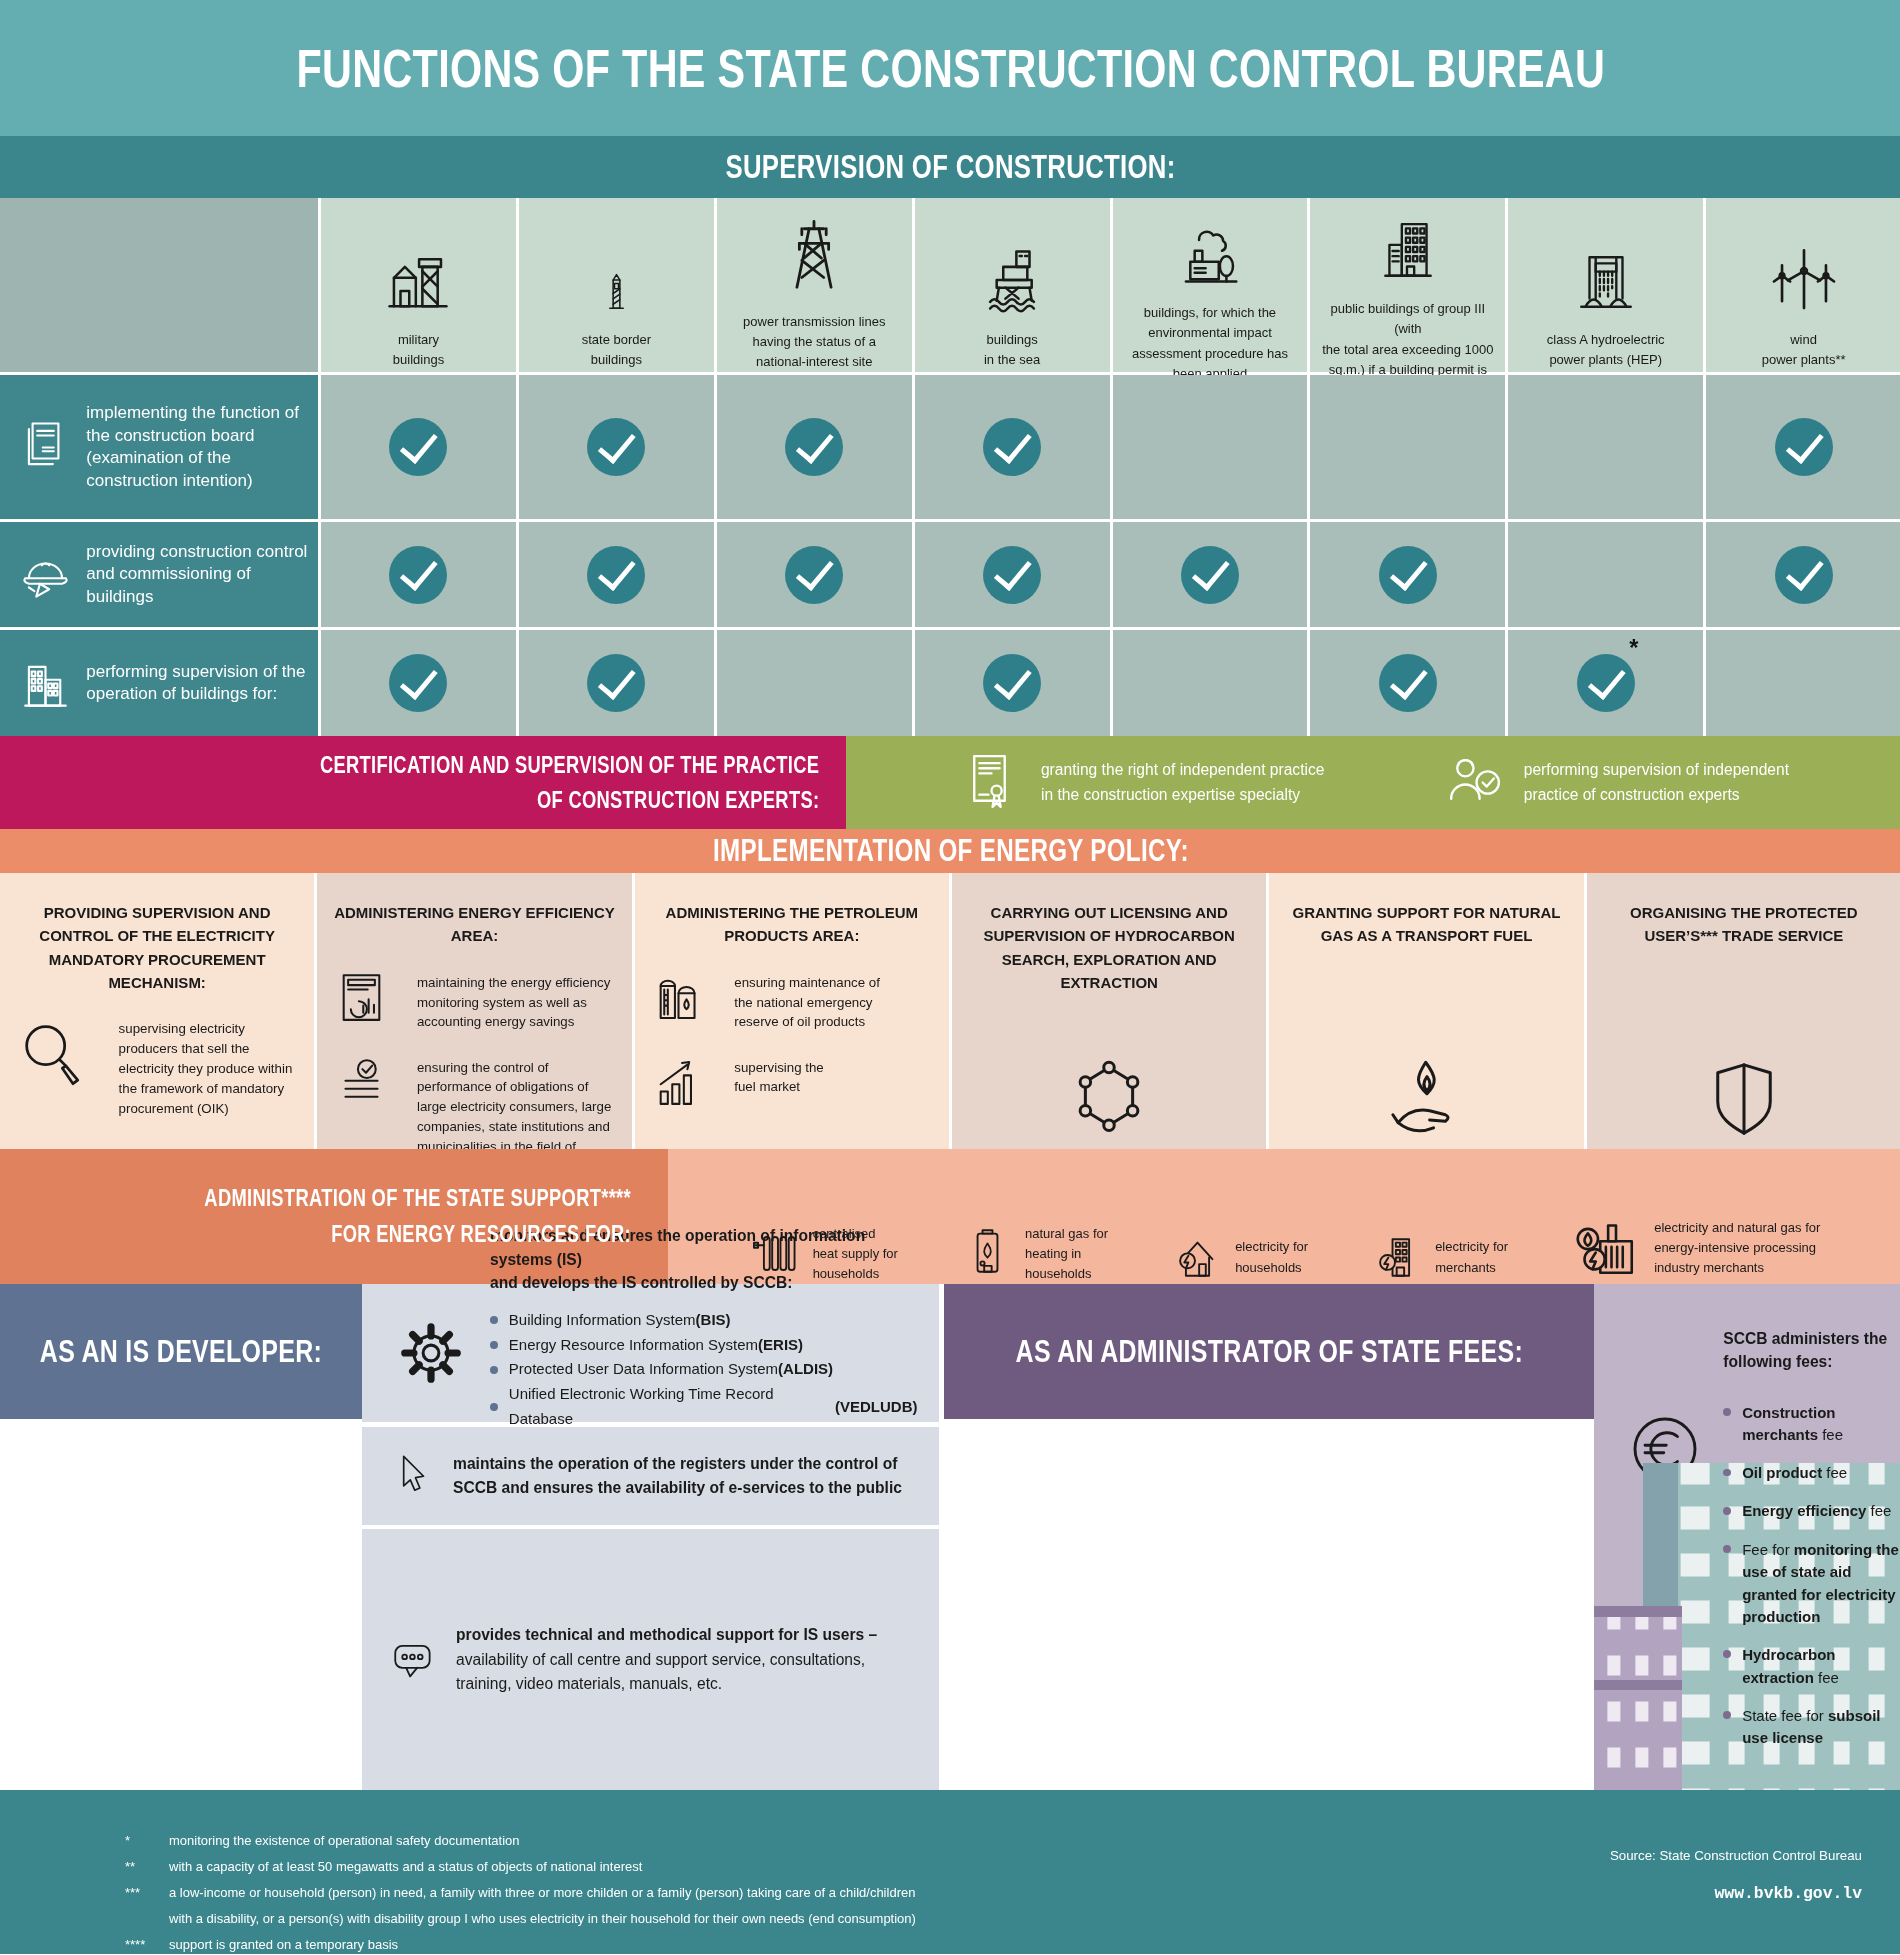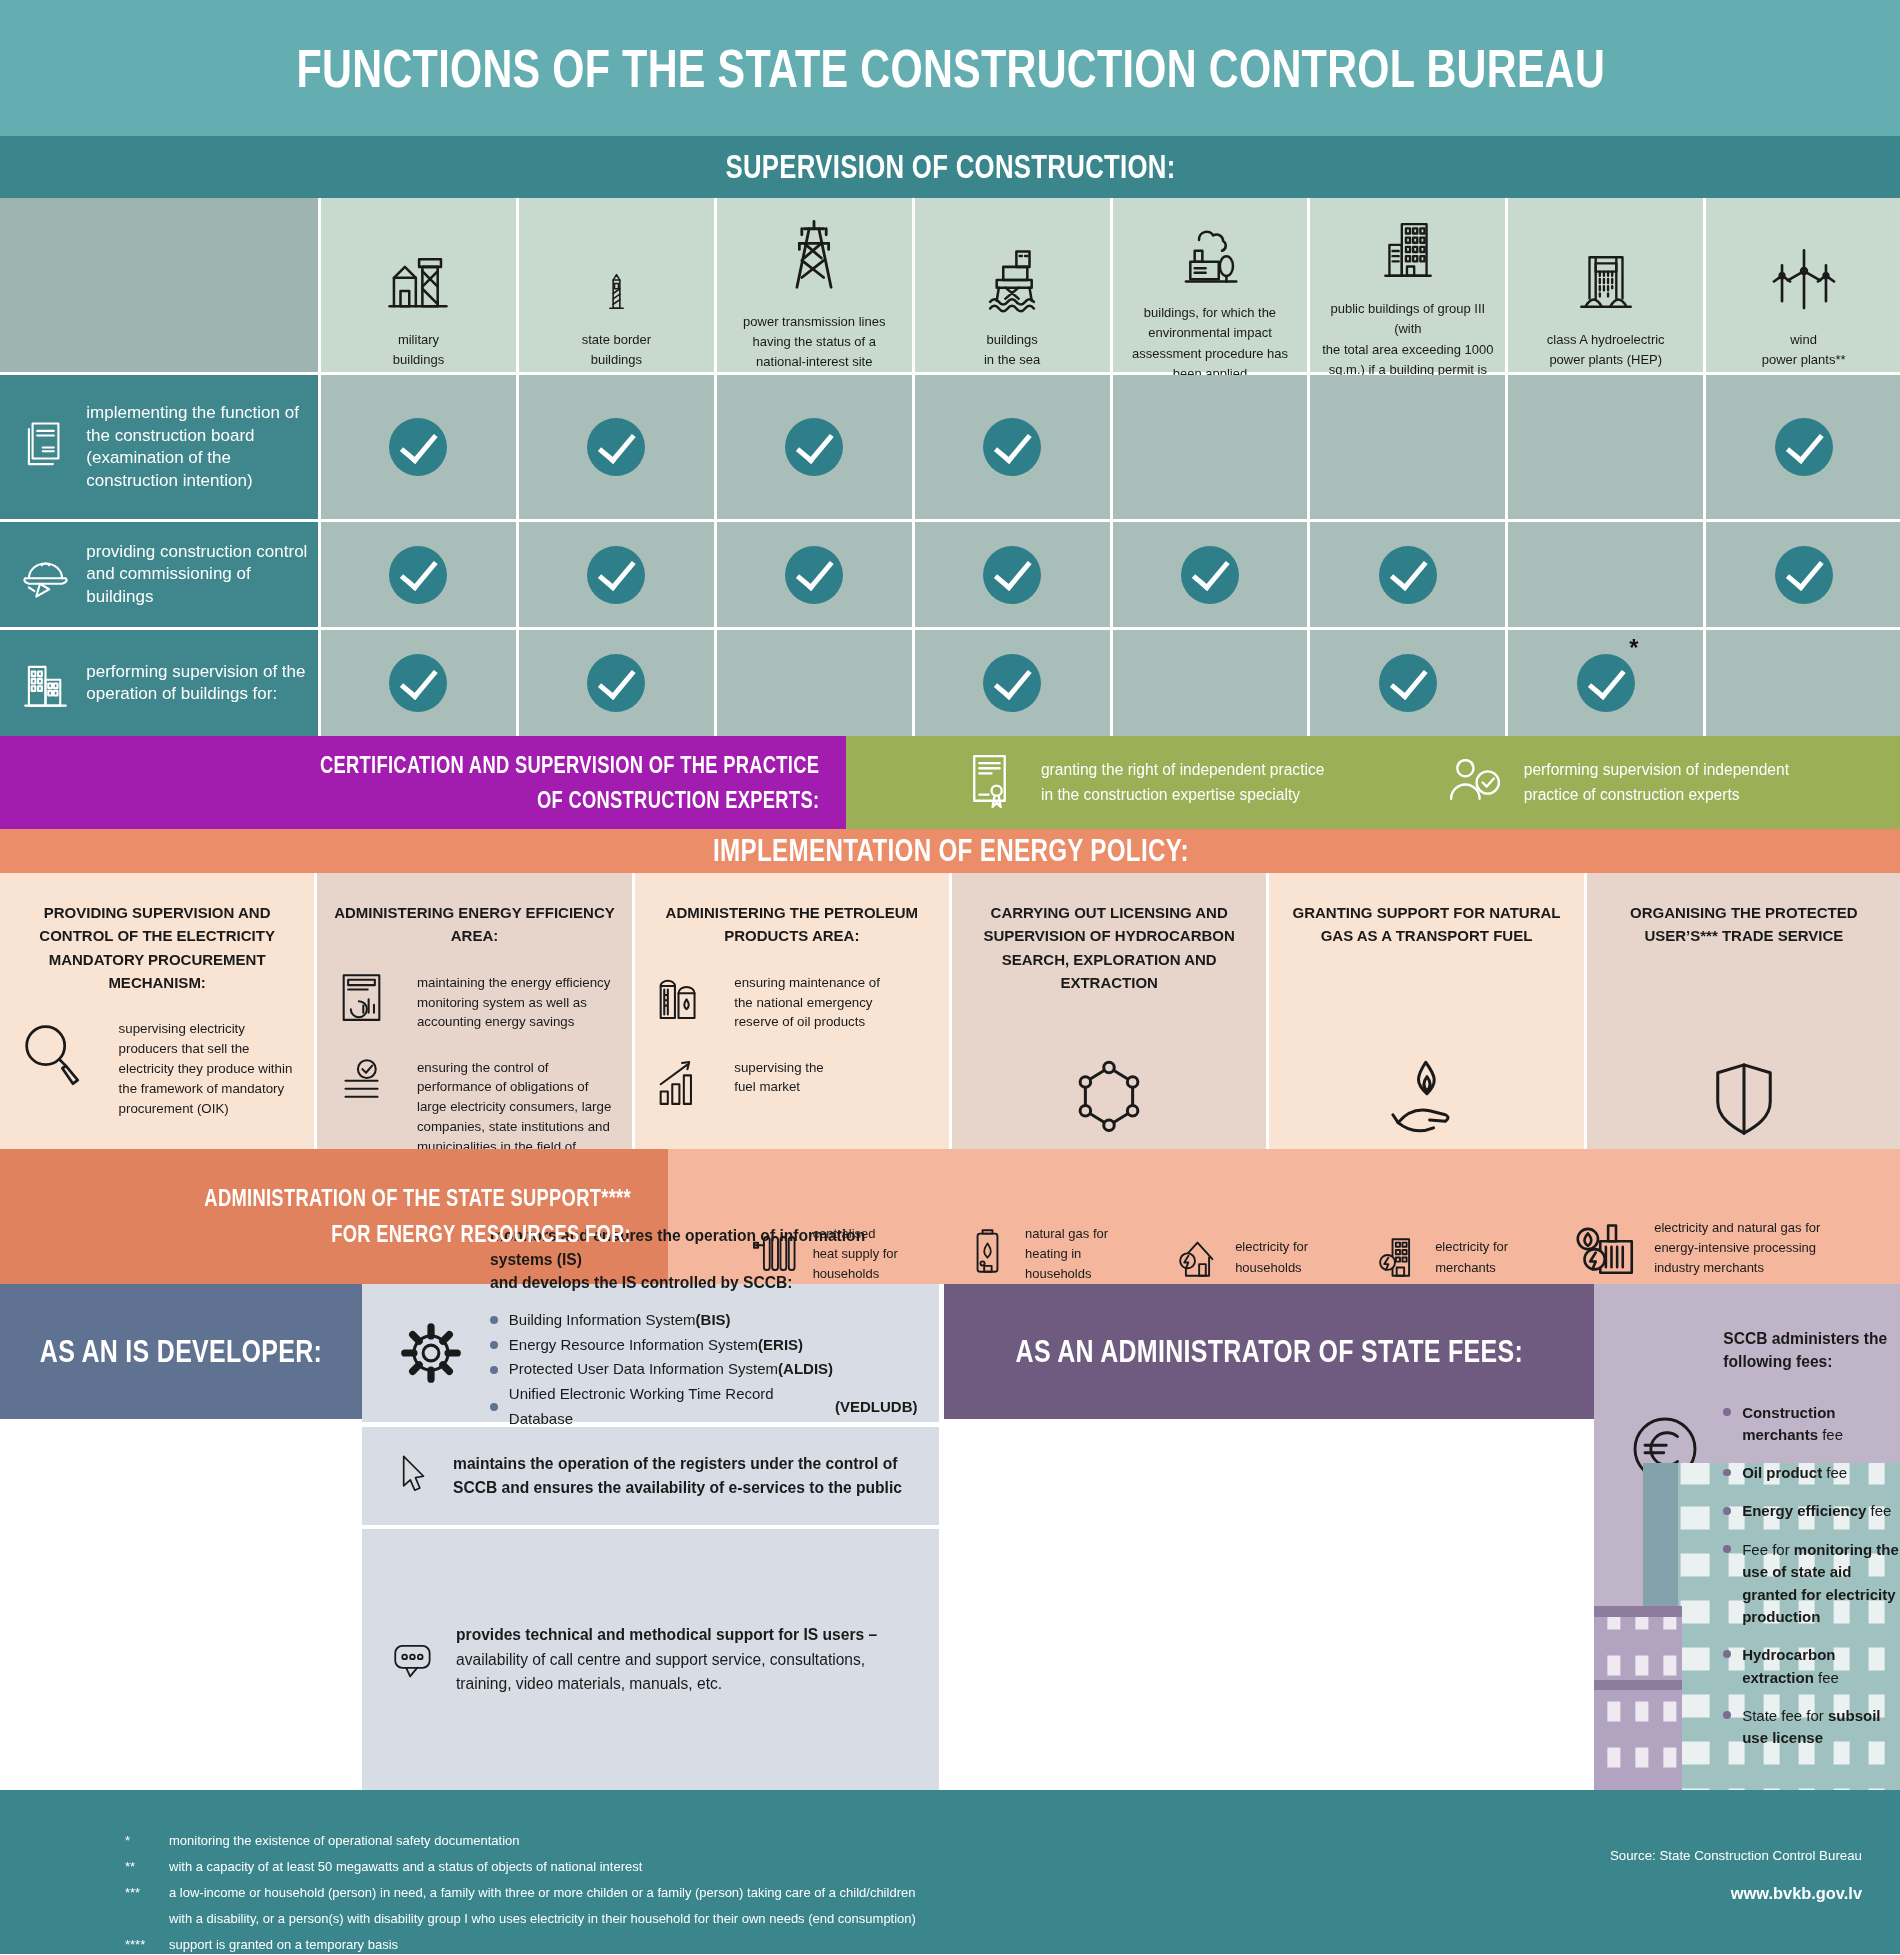--- a/index.html
+++ b/index.html
@@ -30,21 +30,21 @@
   .ricon { width:59px; flex:none; color:#fff; }
   .rlabel { margin-left:11.7px; font-size:17px; line-height:1.32; }
   .mcell { background:#A9BEB9; display:flex; align-items:center; justify-content:center; position:relative; }
   .check { width:58px; height:58px; border-radius:50%; background:#2E7F8A; visibility:hidden; display:flex; align-items:center; justify-content:center; }
   .check::after { content:""; width:15px; height:30px; border:solid #fff; border-width:0 5.1px 5.1px 0; transform:rotate(40deg) translate(-1.6px,-3.1px); }
   .mcell.checked .check { visibility:visible; }
   .cellstar { position:absolute; top:4.7px; left:calc(50% + 23.5px); font-size:23.5px; font-weight:bold; color:#111; }
 
   
   .cert-band { height:93px; display:flex; }
-  .cert-left { width:846px; background:#a21caf; display:flex; align-items:center; justify-content:flex-end; padding-right:27px; }
+  .cert-left { width:846px; background:#be185d; display:flex; align-items:center; justify-content:flex-end; padding-right:27px; }
   .cert-left h3 { font-size:23.5px; color:#fff; text-align:right; line-height:1.45; }
   .cert-right { flex:1; background:#9BAF57; display:flex; align-items:center; justify-content:space-evenly; padding:0 15.6px; color:#fff;gap:20px; }
   .cert-item { display:flex; align-items:center; gap:18px; }
   .cert-item .lineico { width:65px; flex:none; color:#fff; }
   .cert-text { font-size:15.6px; line-height:1.55; }
 
   
   .energy-bar { height:44px; background:#EC8D6A; display:flex; align-items:center; justify-content:center; }
   .energy-bar h2 { font-size:31px; color:#fff; }
   .energy-cols { height:276px; display:grid; grid-template-columns:repeat(6,1fr); gap:3.1px; background:#fff; }
@@ -112,21 +112,21 @@
   .ct-band2 { position:absolute; left:0; top:242px; width:168px; height:10.2px; background:#8D7C9E; }
   .ct-chim { position:absolute; left:33px; top:144px; width:23px; height:24px; background:#E8E4ED; }
 
   
   .footer { height:164px; background:#3B868D; color:#fff; display:flex; padding-top:38px; }
   .notes { flex:1; padding-left:125px; }
   .note { display:flex; font-size:13px; line-height:26px; }
   .nmark { width:44px; flex:none; }
   .src { width:508px; padding-right:39px; text-align:right; padding-top:20.3px; }
   .src .source { font-size:13.3px; }
-  .src .www { font-size:16.4px; font-weight:bold; margin-top:21px; }
+  .src .www { font-size:16.4px; font-weight:bold; margin-top:21px;font-family:Liberation Mono, monospace; }
 </style>
 </head>
 <body>
 
 <div class="page">
 
   <header class="title-band">
     <h1 class="big">FUNCTIONS OF THE STATE CONSTRUCTION CONTROL BUREAU</h1>
   </header>
 

